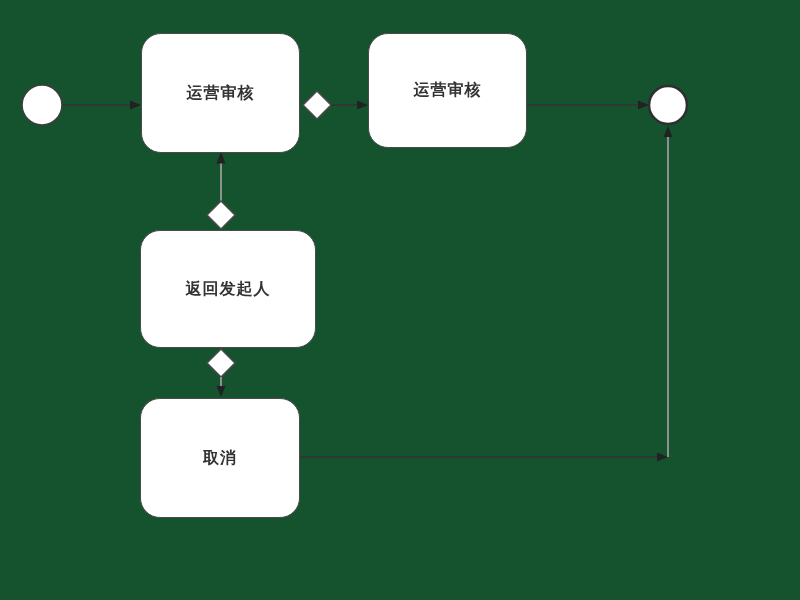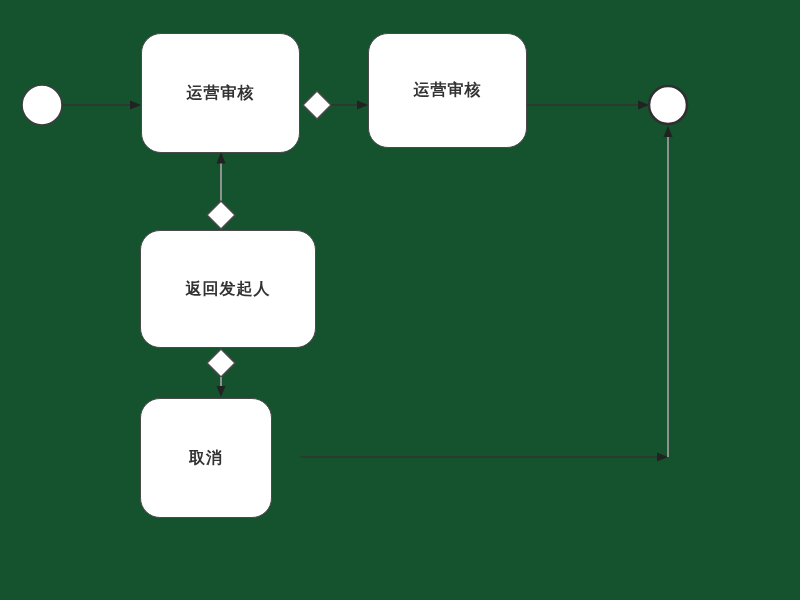--- a/index.html
+++ b/index.html
@@ -100,17 +100,17 @@
   </div>
 
   <div class="task-node" style="left:368px; top:33px; width:159px; height:115px;">
     <span class="task-label">运营审核</span>
   </div>
 
   <div class="task-node" style="left:140px; top:230px; width:176px; height:118px;">
     <span class="task-label">返回发起人</span>
   </div>
 
-  <div class="task-node" style="left:140px; top:398px; width:132px; height:120px;">
+  <div class="task-node" style="left:140px; top:398px; width:160px; height:120px;">
     <span class="task-label">取消</span>
   </div>
 
 </div>
 
 </body></html>

